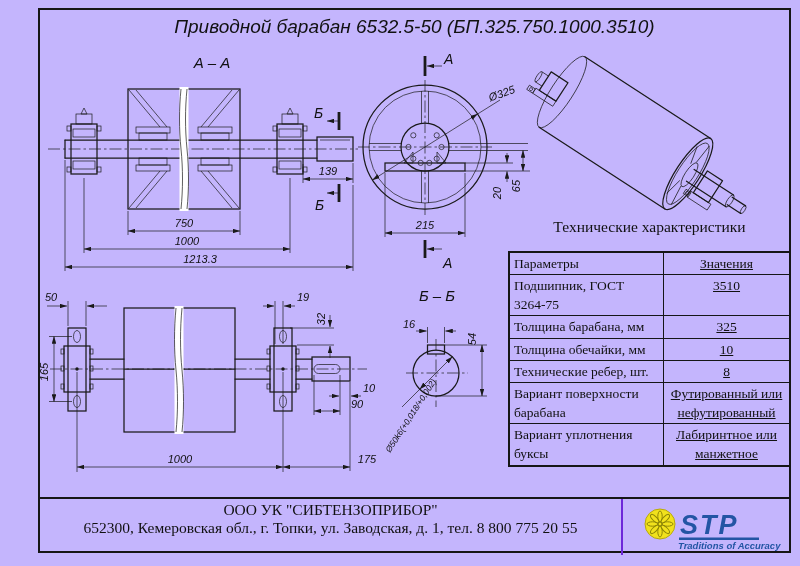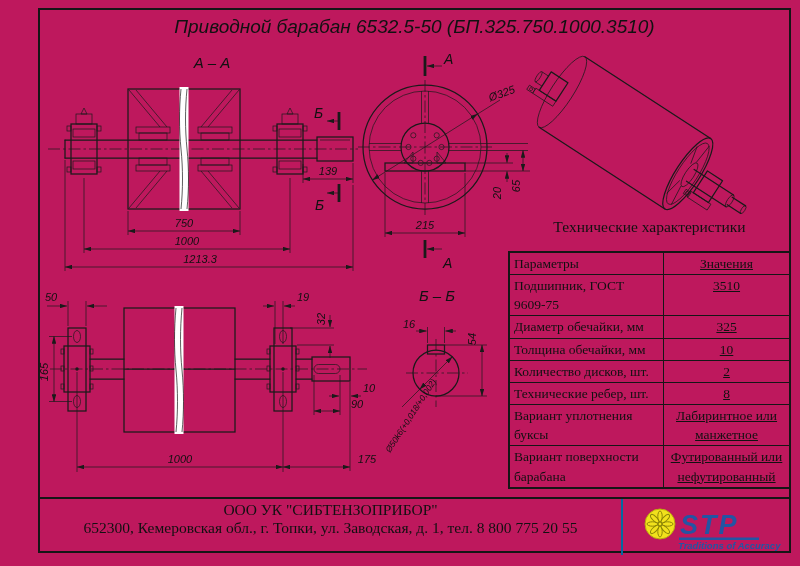--- a/index.html
+++ b/index.html
@@ -1,16 +1,16 @@
 <!DOCTYPE html>
 <html><head>
 <meta charset="utf-8">
 <style>
   html,body{margin:0;padding:0;background:#fff;}
-  .page{position:relative;width:800px;height:566px;background:#be185d;overflow:hidden;
+  .page{position:relative;width:800px;height:566px;background:#c4b5fd;overflow:hidden;
         font-family:"Liberation Sans",sans-serif;color:#111;}
   .sheet{position:absolute;left:38px;top:8px;width:749px;height:541px;border:2px solid #161616;}
   .title{position:absolute;left:38px;top:16px;width:753px;text-align:center;
          font:italic 19px "Liberation Sans",sans-serif;color:#111;}
   svg{position:absolute;overflow:visible;}
   .ln{stroke:#1a1a1a;stroke-width:1.25;fill:none;stroke-linecap:round;}
   .tn{stroke:#1a1a1a;stroke-width:0.7;fill:none;}
   .cl{stroke:#1a1a1a;stroke-width:0.7;fill:none;stroke-dasharray:12 3 2.5 3;}
   .thk{stroke:#1a1a1a;stroke-width:2.8;fill:none;}
   .wht{fill:#ffffff;stroke:none;}
@@ -21,21 +21,21 @@
   .cut{font:italic 14px "Liberation Sans",sans-serif;fill:#111;}
   .spec{position:absolute;left:508px;top:218px;width:283px;font-family:"Liberation Serif",serif;}
   .spec-title{text-align:center;font-size:15.5px;margin:0 0 15px 0;color:#111;}
   .spec table{width:100%;border-collapse:collapse;border:2px solid #161616;}
   .spec th,.spec td{border:1.2px solid #161616;font-size:13.5px;font-weight:normal;
         padding:1px 4px;text-align:left;vertical-align:top;line-height:1.42;color:#111;margin-left:12px;}
   .spec .val{text-align:center;width:45%;text-decoration:underline;}
   .footer{position:absolute;left:40px;top:497px;width:749px;height:56px;border-top:2px solid #161616;
           display:flex;font-family:"Liberation Serif",serif;}
   .f-left{flex:1;text-align:center;padding-top:2px;font-size:15.5px;line-height:17.5px;color:#111;}
-  .f-right{width:166px;border-left:2px solid #0369a1;display:flex;align-items:center;justify-content:center;}
+  .f-right{width:166px;border-left:2px solid #6d28d9;display:flex;align-items:center;justify-content:center;}
 </style>
 </head>
 <body>
 
 <div class="page">
   <div class="sheet"></div>
 
   <div class="title">Приводной барабан 6532.5-50 (БП.325.750.1000.3510)</div>
 
   <svg style="left:40px;top:52px" width="320" height="238" viewBox="0 0 320 238">
@@ -333,46 +333,42 @@
     <div class="spec-title">Технические характеристики</div>
     <table>
       <thead>
         <tr>
           <th>Параметры</th>
           <th class="val">Значения</th>
         </tr>
       </thead>
       <tbody>
         <tr>
-            <td>Подшипник, ГОСТ 9609-75</td>
+            <td>Подшипник, ГОСТ 3264-75</td>
             <td class="val">3510</td>
           </tr>
         <tr>
-            <td>Диаметр обечайки, мм</td>
+            <td>Толщина барабана, мм</td>
             <td class="val">325</td>
           </tr>
         <tr>
             <td>Толщина обечайки, мм</td>
             <td class="val">10</td>
           </tr>
         <tr>
-            <td>Количество дисков, шт.</td>
-            <td class="val">2</td>
-          </tr>
-        <tr>
             <td>Технические ребер, шт.</td>
             <td class="val">8</td>
           </tr>
         <tr>
+            <td>Вариант поверхности барабана</td>
+            <td class="val">Футированный или нефутированный</td>
+          </tr>
+        <tr>
             <td>Вариант уплотнения буксы</td>
             <td class="val">Лабиринтное или манжетное</td>
-          </tr>
-        <tr>
-            <td>Вариант поверхности барабана</td>
-            <td class="val">Футированный или нефутированный</td>
           </tr>
       </tbody>
     </table>
   </div>
 
   <div class="footer">
     <div class="f-left">
       <div>ООО УК "СИБТЕНЗОПРИБОР"</div>
       <div>652300, Кемеровская обл., г. Топки, ул. Заводская, д. 1, тел. 8 800 775 20 55</div>
     </div>

